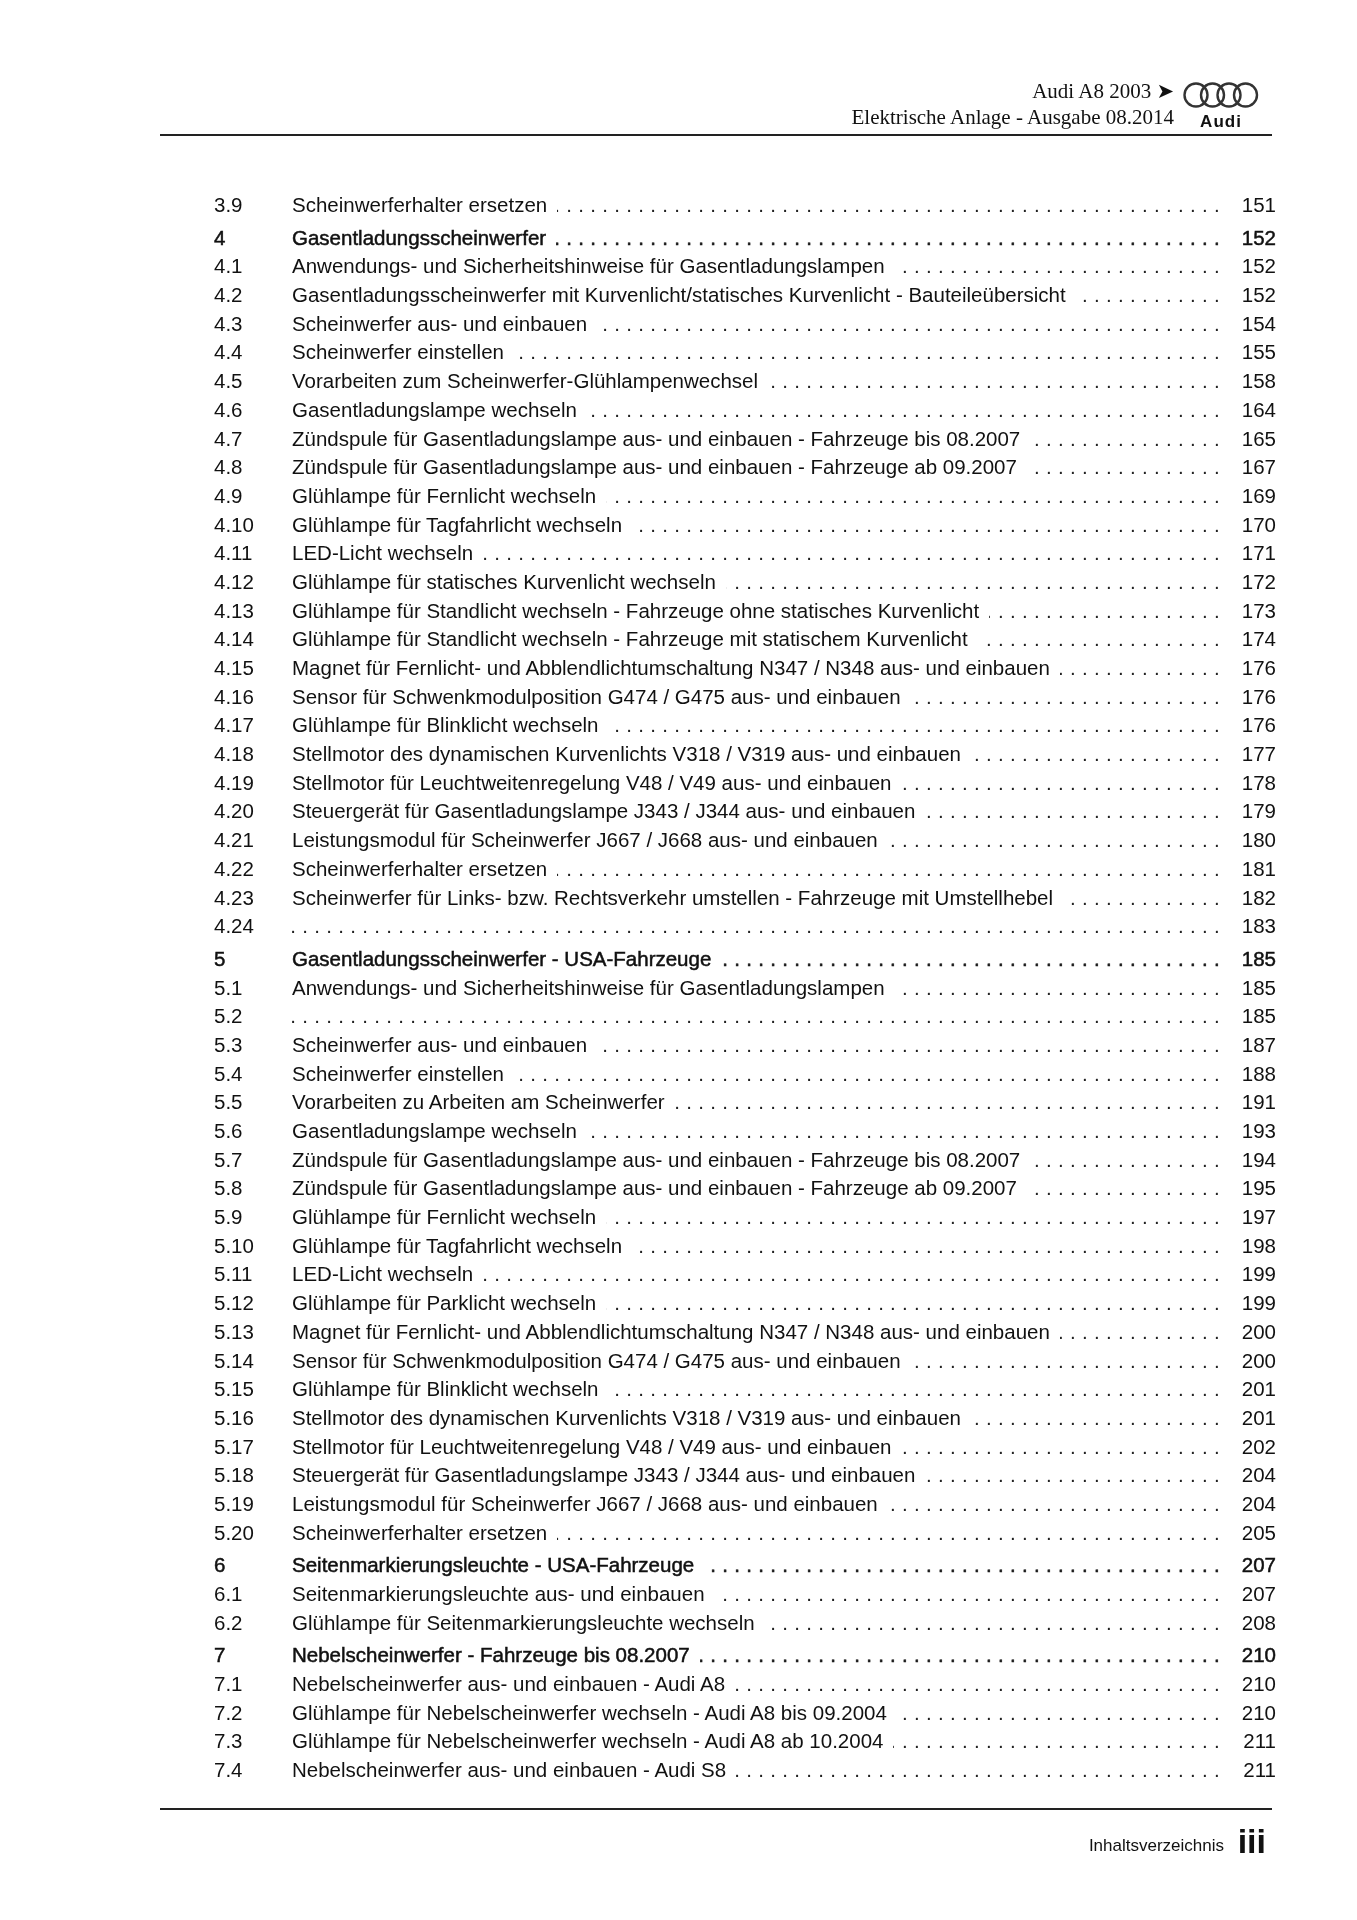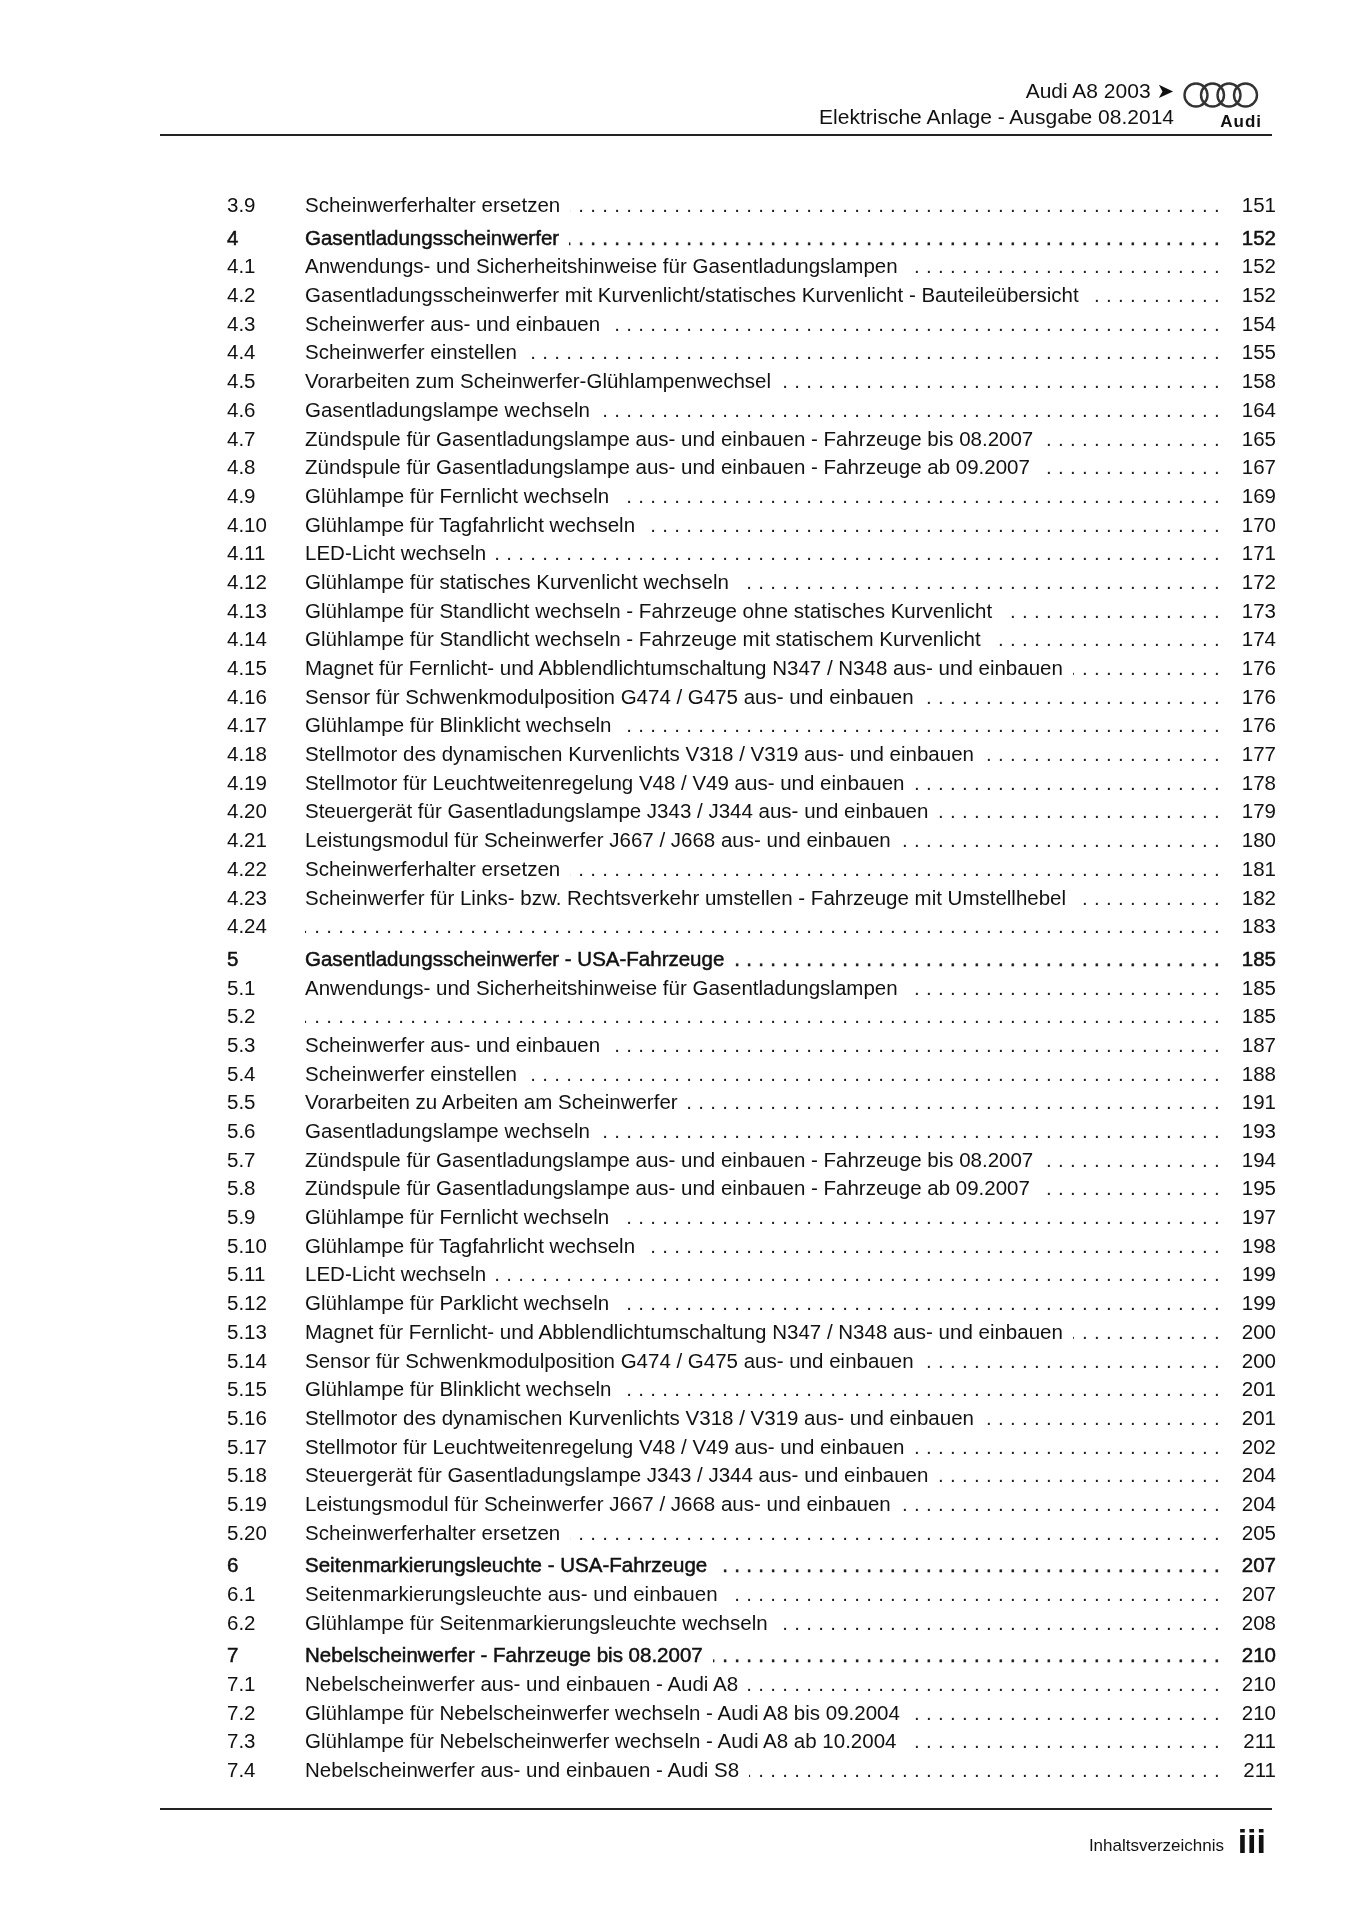--- a/index.html
+++ b/index.html
@@ -1,27 +1,27 @@
 <!DOCTYPE html>
 <html><head>
 <meta charset="utf-8">
 <style>
   html, body { margin:0; padding:0; background:#ffffff; }
   body { width:1357px; height:1920px; position:relative; overflow:hidden;
          font-family:"Liberation Sans", sans-serif; color:#111; }
   .header { position:absolute; left:160px; top:78px; width:1112px; height:58px; }
-  .header-text { position:absolute; right:98px; top:0; text-align:right; font-size:21px; line-height:26px; }
+  .header-text { position:absolute; right:98px; top:0; text-align:right; font-size:21px; line-height:26px;font-family:Liberation Serif, serif; }
   .header-line { position:absolute; left:0; right:0; bottom:0; height:2px; background:#222; }
   .logo { position:absolute; right:10px; top:2px; width:82px; height:48px; }
   .logo svg { display:block; }
-  .logo-word { position:absolute; left:0; right:0; top:32px; text-align:right; font-weight:bold; font-size:17px; letter-spacing:1px; }
+  .logo-word { position:absolute; left:0; right:0; top:32px; text-align:center; font-weight:bold; font-size:17px; letter-spacing:1px; }
   .toc { position:absolute; left:214px; top:193px; width:1062px; }
   .row { display:flex; align-items:baseline; height:28.7px; font-size:20.5px; white-space:nowrap; }
   .row.chapter { margin-top:4px; font-weight:normal; -webkit-text-stroke:0.5px #111; }
-  .num { width:78px; flex:none;margin-left:13px; }
+  .num { width:78px; flex:none; }
   .title { flex:none; padding-right:10px; }
   .dotsbox { flex:1; overflow:hidden; display:flex; justify-content:flex-end; }
   .dotsbox span { white-space:nowrap; letter-spacing:6.3px; color:#222; }
   .page { width:50px; flex:none; text-align:right; }
   .footer { position:absolute; left:160px; top:1808px; width:1112px; }
   .footer-line { height:2px; background:#222; }
   .footer-text { position:absolute; right:48px; top:28px; font-size:17px; }
   .footer-page { position:absolute; right:6px; top:14px; font-size:34px; font-weight:bold; }
 </style>
 </head>

